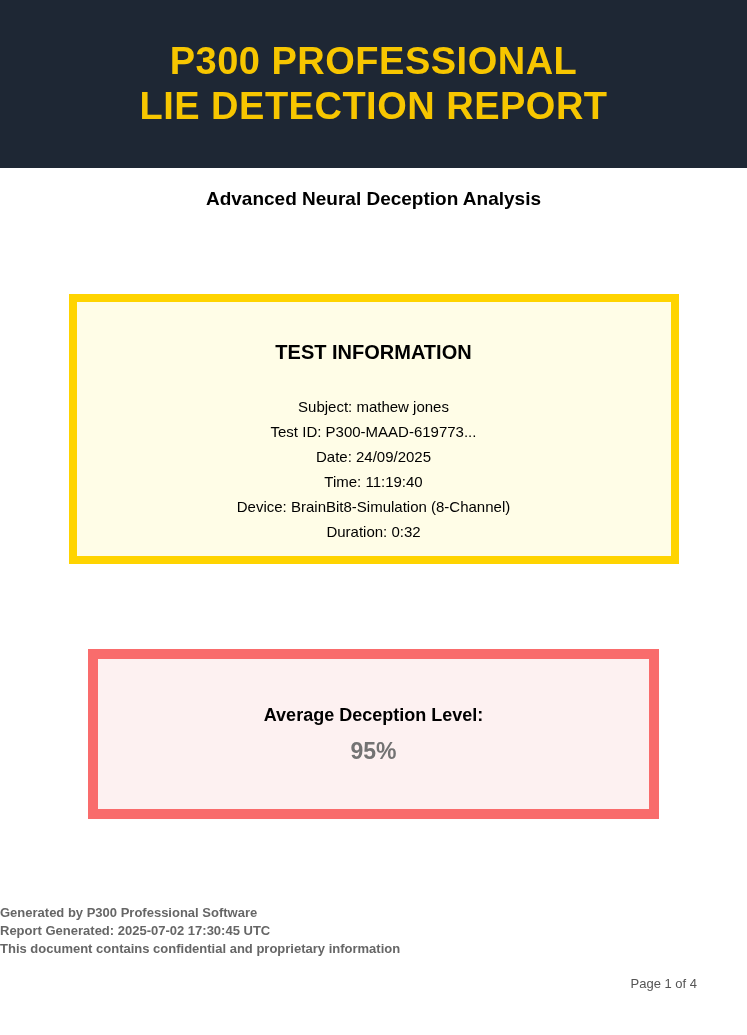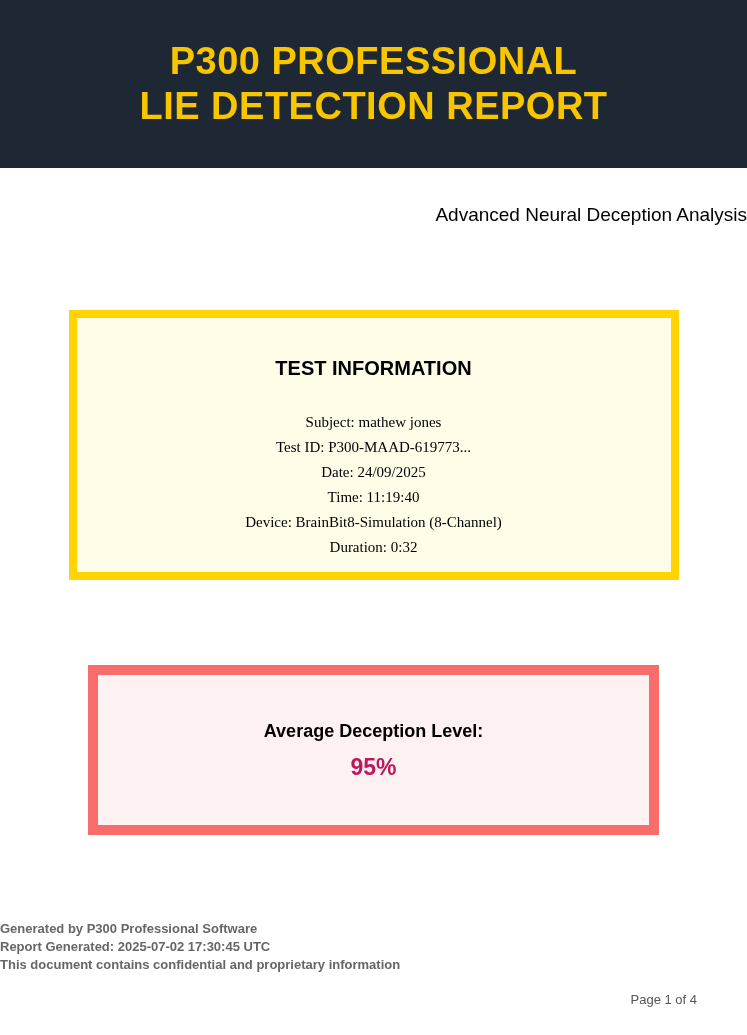--- a/index.html
+++ b/index.html
@@ -29,45 +29,44 @@
   .report-title {
     color: #f7c600;
     font-size: 38px;
     font-weight: bold;
     line-height: 1.18;
     letter-spacing: 0.5px;
   }
 
   
   .subtitle {
-    margin-top: 36px;
-    text-align: right;
+    margin-top: 20px;
+    text-align: center;
     font-size: 19px;
-    font-weight: normal;
+    font-weight: bold;
     color: #000000;
   }
 
   
   .info-box {
     width: 610px;
     margin: 84px auto 12px auto;
     border: 8px solid #ffd400;
     background: #fffde7;
     padding: 38px 20px 12px 20px;
     text-align: center;
   }
   .info-title {
     font-size: 20px;
     font-weight: bold;
     color: #000000;
     line-height: 24px;
   }
   .info-lines {
     margin-top: 30px;
-    font-family: Liberation Serif, serif;
   }
   .info-line {
     font-size: 15px;
     color: #000000;
     line-height: 25px;
   }
 
   
   .alert-box {
     width: 571px;
@@ -87,21 +86,21 @@
     margin-top: 20px;
     font-size: 18px;
     font-weight: bold;
     color: #000000;
     line-height: 21px;
   }
   .alert-value {
     margin-top: 12px;
     font-size: 23px;
     font-weight: bold;
-    color: #be185d;
+    color: #737373;
     line-height: 26px;
   }
 
   
   .report-footer {
     margin-top: 85px;
     text-align: left;
   }
   .footer-line {
     font-size: 13px;

